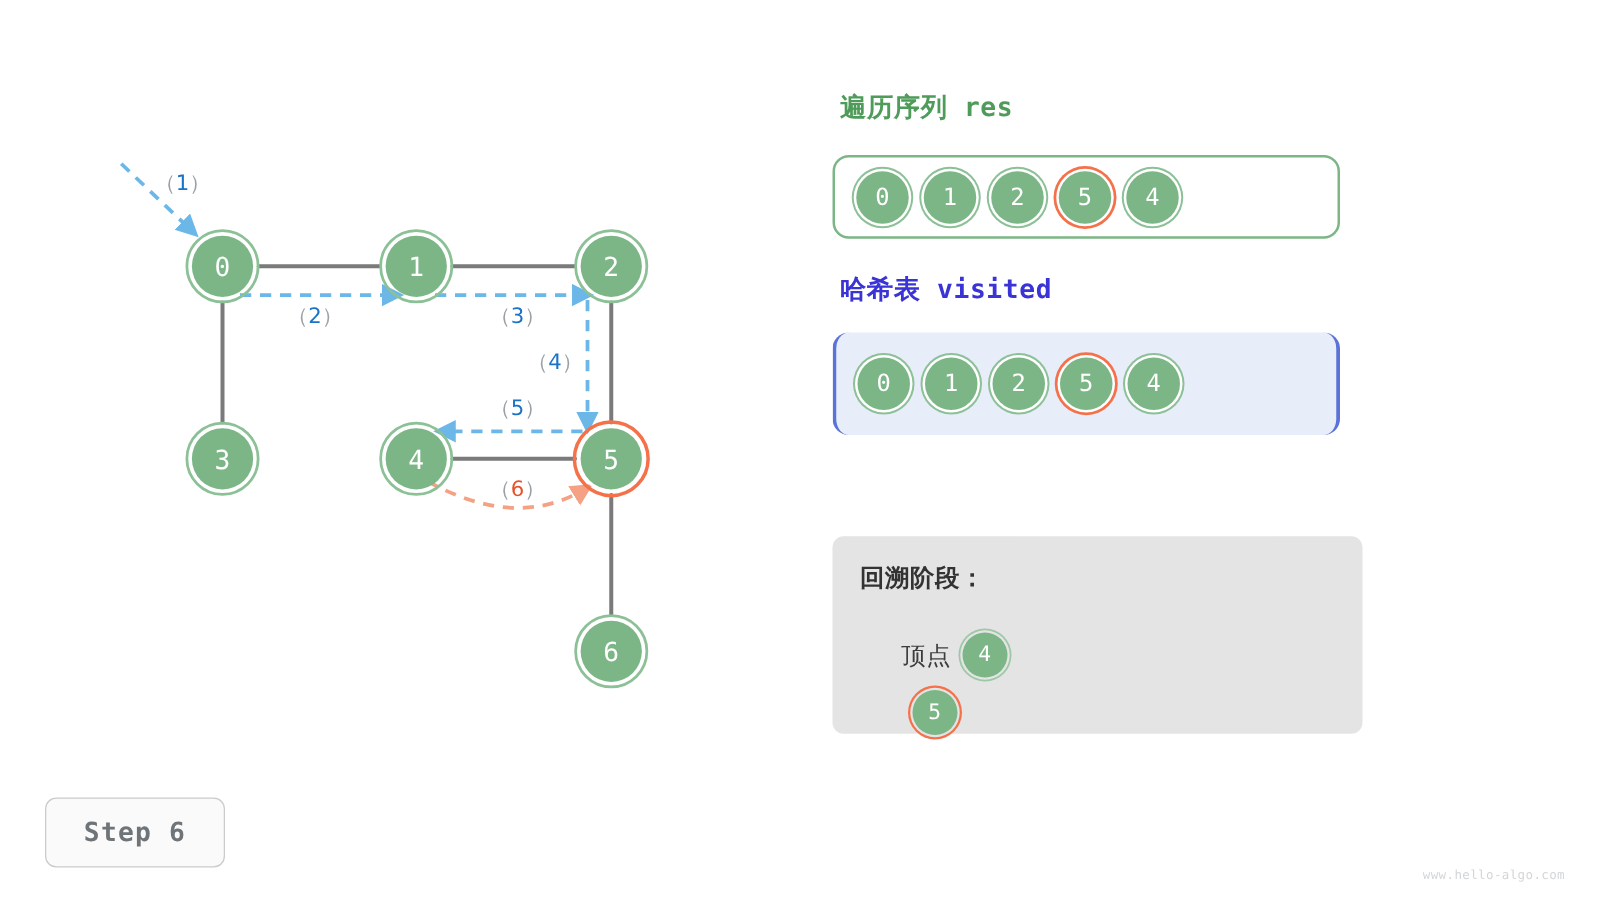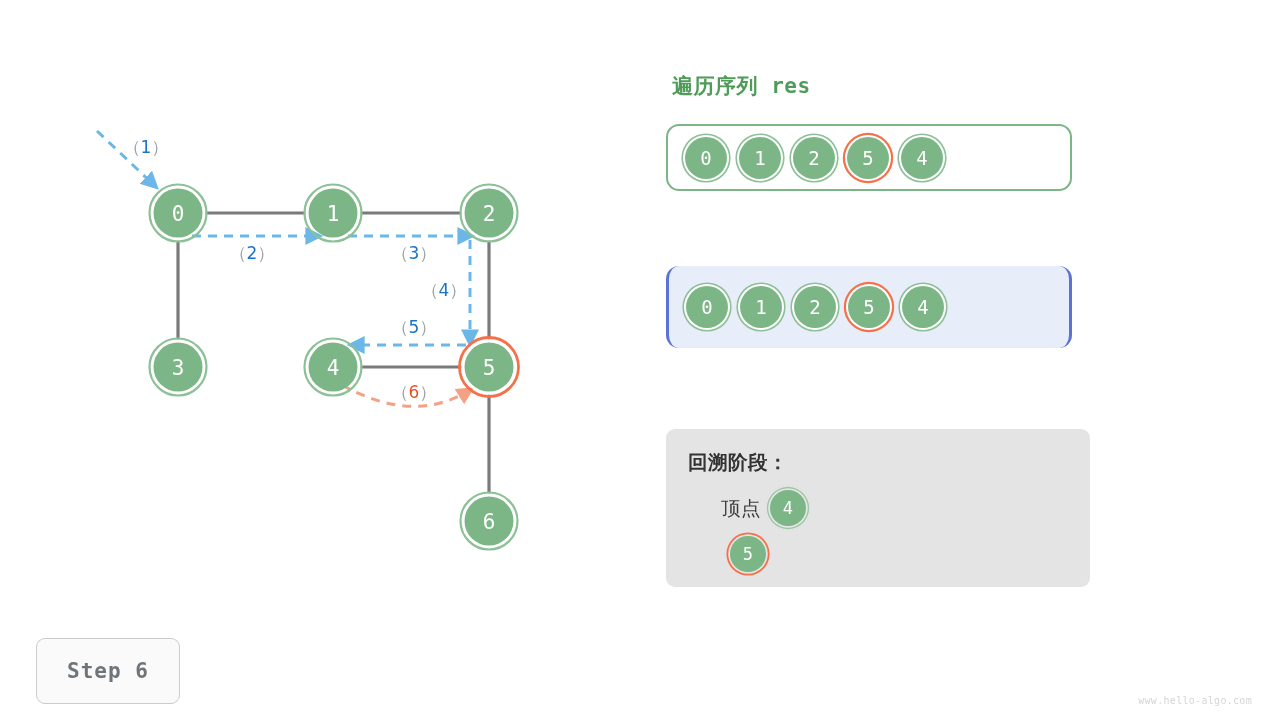--- a/index.html
+++ b/index.html
@@ -37,21 +37,21 @@
     dominant-baseline: central;
   }
   .paren { fill: #9aa0a6; }
   .seqnum-blue { fill: #1a73c8; }
   .seqnum-orange { fill: #e8502a; }
 
   
   #step-badge {
     position: absolute;
     left: 36px; top: 638px;
-    width: 144px; height: 66px;
+    width: 144px; height: 56px;
     box-sizing: border-box;
     border: 1.4px solid #c9cbcd;
     border-radius: 9px;
     background: #fafafa;
     display: flex;
     align-items: center;
     justify-content: center;
     color: #6f7478;
     font-family: "DejaVu Sans Mono", "Liberation Mono", monospace;
     font-size: 21px;
@@ -147,21 +147,21 @@
     box-sizing: border-box;
     background: #e4e4e4;
     border-radius: 9px;
     padding: 20px 22px 0 22px;
   }
   #note-title {
     color: #333333;
     font-size: 19.5px;
     font-weight: bold;
     letter-spacing: 0.5px;
-    margin-bottom: 14px;
+    margin-bottom: 30px;
   }
   .note-line {
     display: flex;
     align-items: center;
     color: #3d3d3d;
     font-size: 19.5px;
     letter-spacing: 0.5px;
     margin-bottom: 10px;
     white-space: nowrap;
     margin-left: 33px;
@@ -312,20 +312,21 @@
       <span>2</span>
     </div>
     <div class="chip hl">
       <span>5</span>
     </div>
     <div class="chip">
       <span>4</span>
     </div>
   </div>
 
+  <div class="panel-heading" id="visited-heading">哈希表 visited</div>
 
   <div id="visited-box">
     <div class="chip">
       <span>0</span>
     </div>
     <div class="chip">
       <span>1</span>
     </div>
     <div class="chip">
       <span>2</span>

